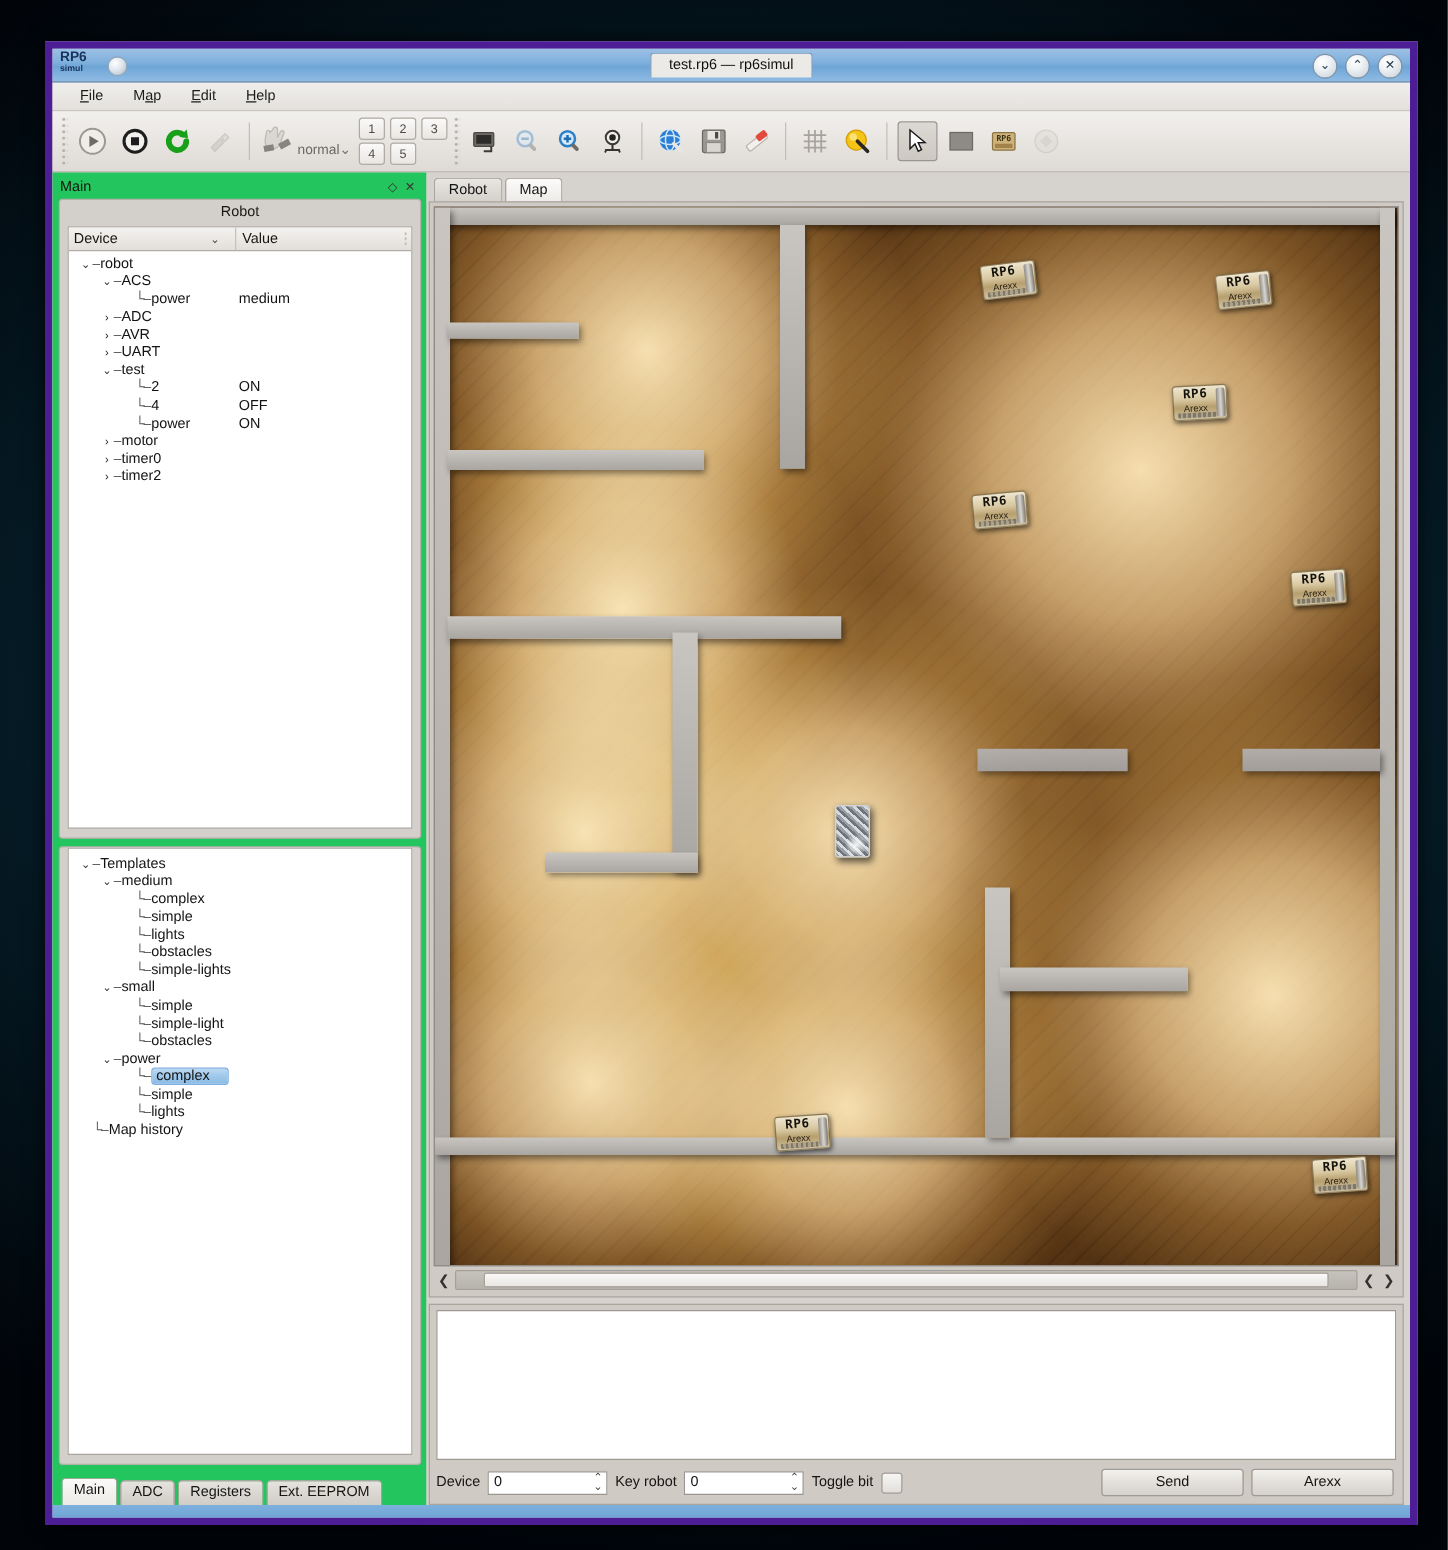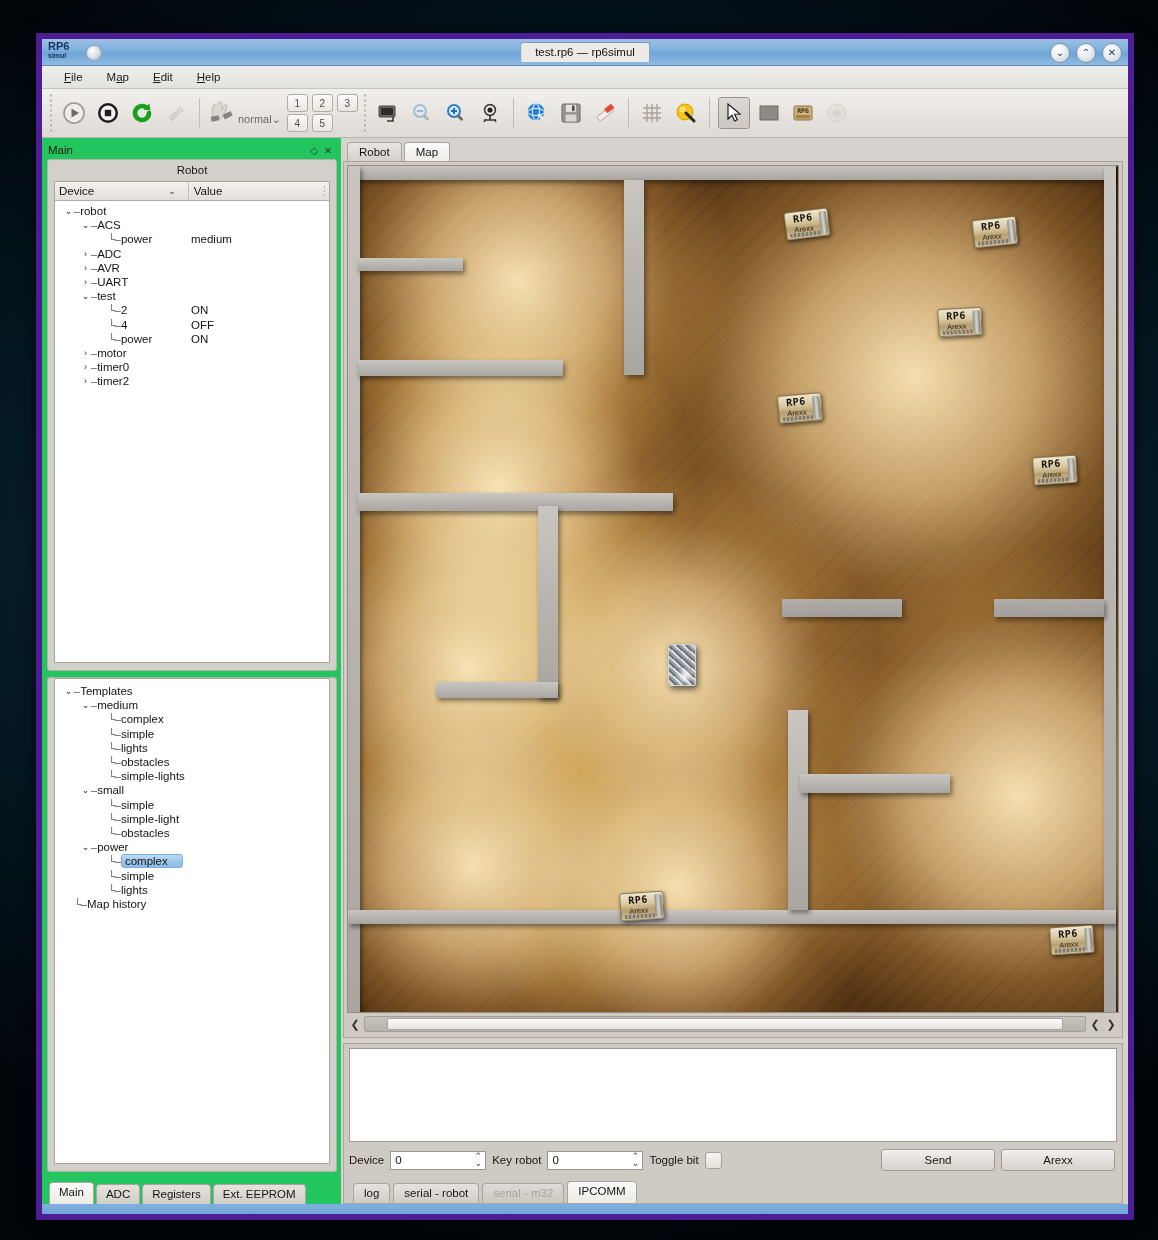--- a/index.html
+++ b/index.html
@@ -825,24 +825,18 @@
           <div class="spin">
             <input value="0" style="">
             <div class="arrows">⌃<br>⌄</div>
           </div>
           <div class="fl">Toggle bit</div>
           <div class="chkbox"></div>
           <div style="flex:1 1 auto;"></div>
           <div class="btn">Send</div>
           <div class="btn" style="margin-right:2px;">Arexx</div>
         </div>
-        <div id="rtabsbottom">
-            <div class="btab">log</div>
-            <div class="btab">serial - robot</div>
-            <div class="btab disabled">serial - m32</div>
-            <div class="btab active">IPCOMM</div>
-          </div>
       </div>
     </div>
   </div>
 
   <div id="statusstrip"></div>
 </div>
 
 </body></html>

